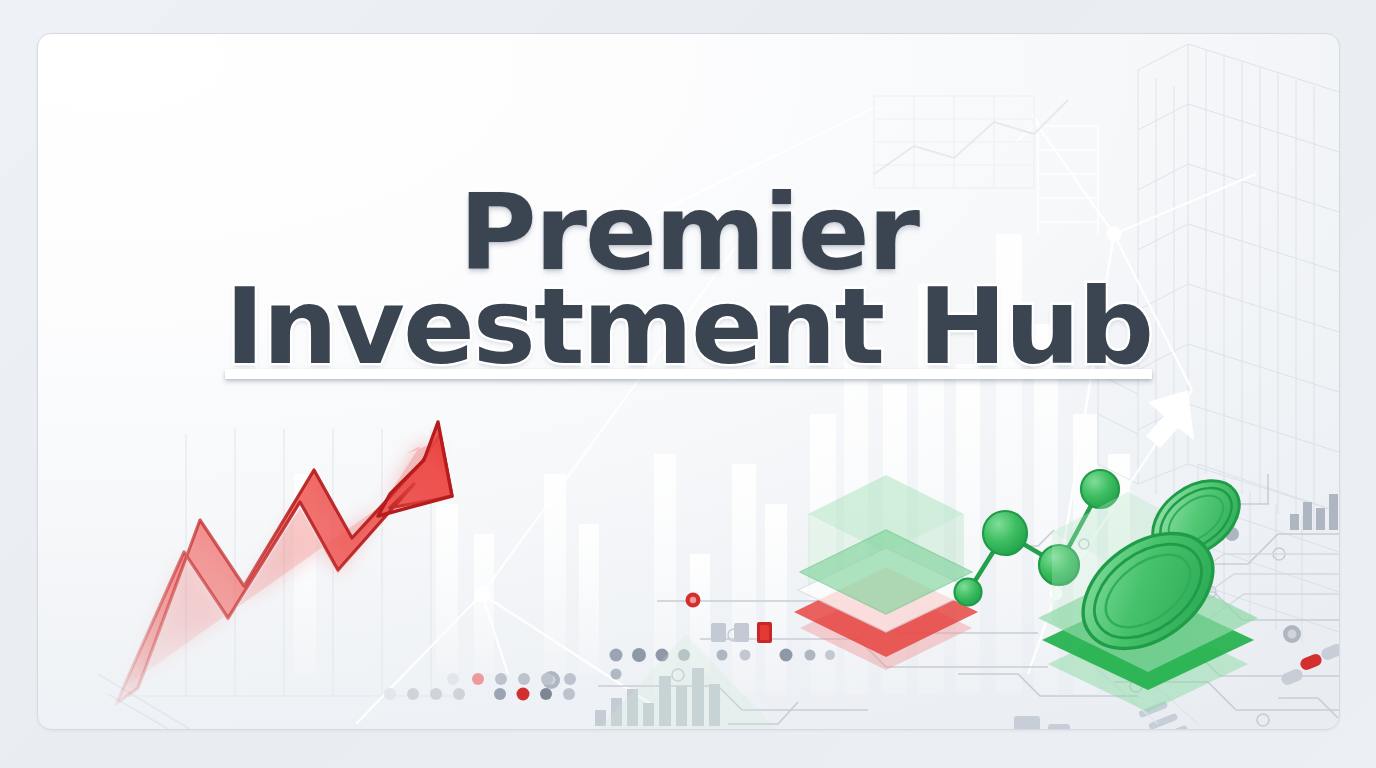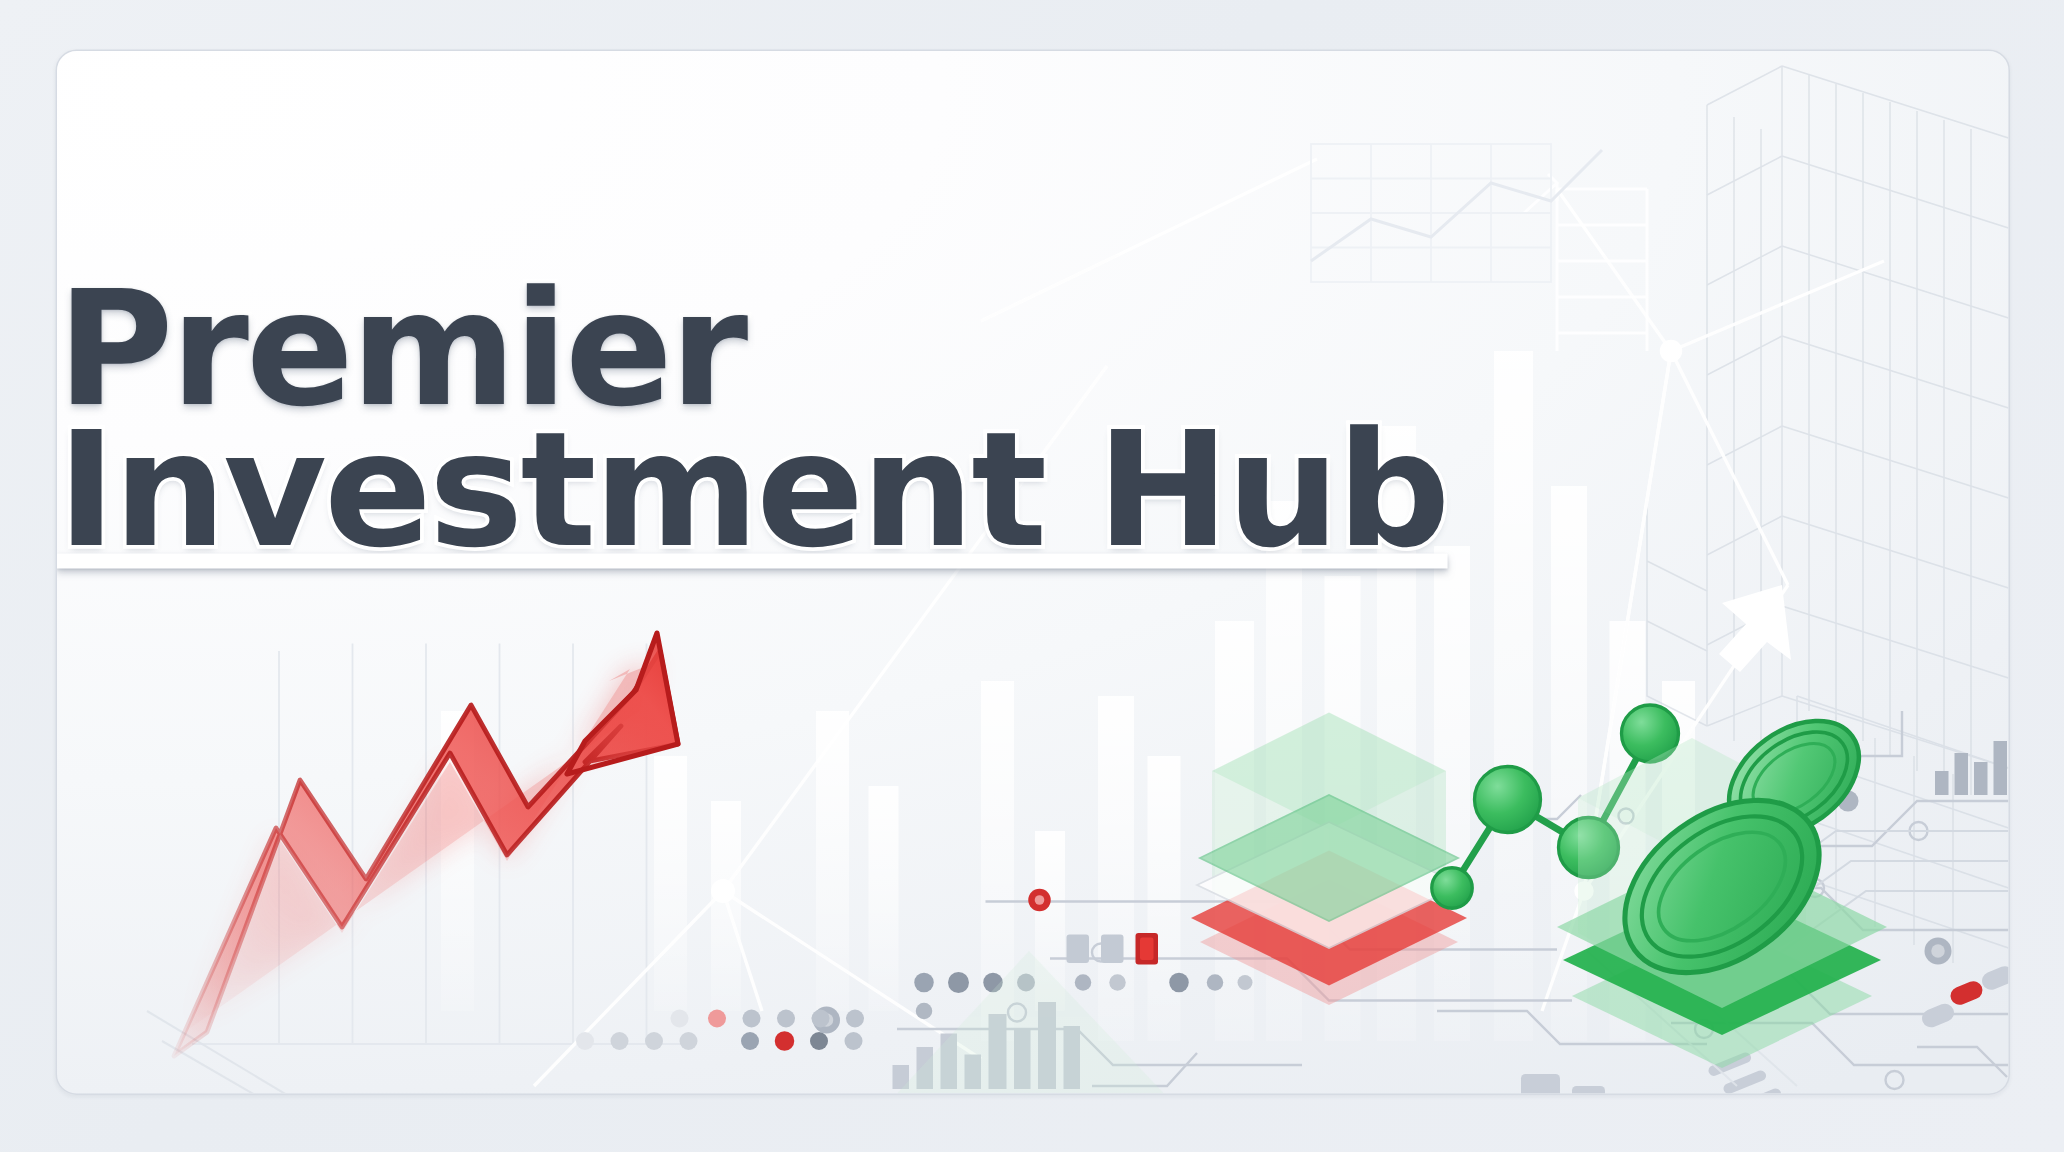--- a/index.html
+++ b/index.html
@@ -37,21 +37,21 @@
     left: 0; top: 0;
     width: 1301px;
     height: 695px;
     pointer-events: none;
   }
   #title-block {
     position: absolute;
     left: 0;
     top: 145px;
     width: 1301px;
-    text-align: left;
+    text-align: center;
     line-height: 1.02;
     z-index: 20;
   }
   .title-line {
     display: block;
     font-family: "DejaVu Sans", sans-serif;
     font-weight: 700;
     color: #3b4451;
     letter-spacing: -2px;
     -webkit-text-stroke: 5px #ffffff;

